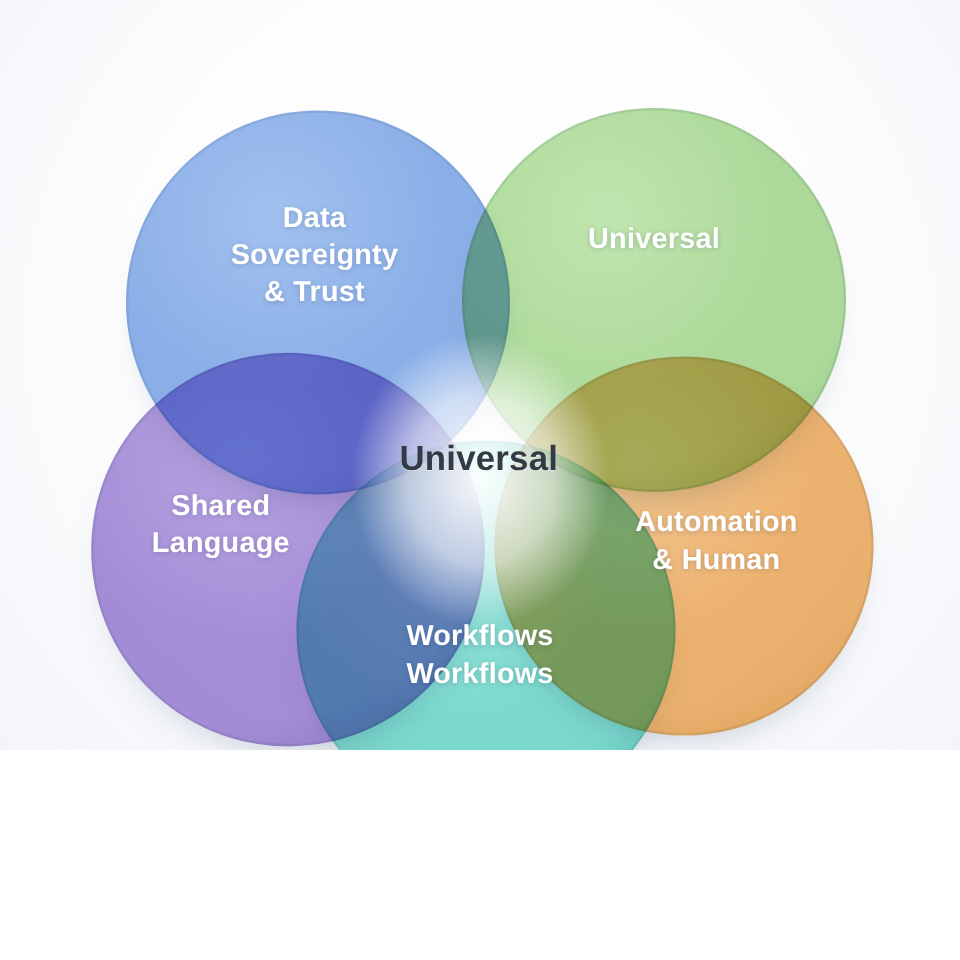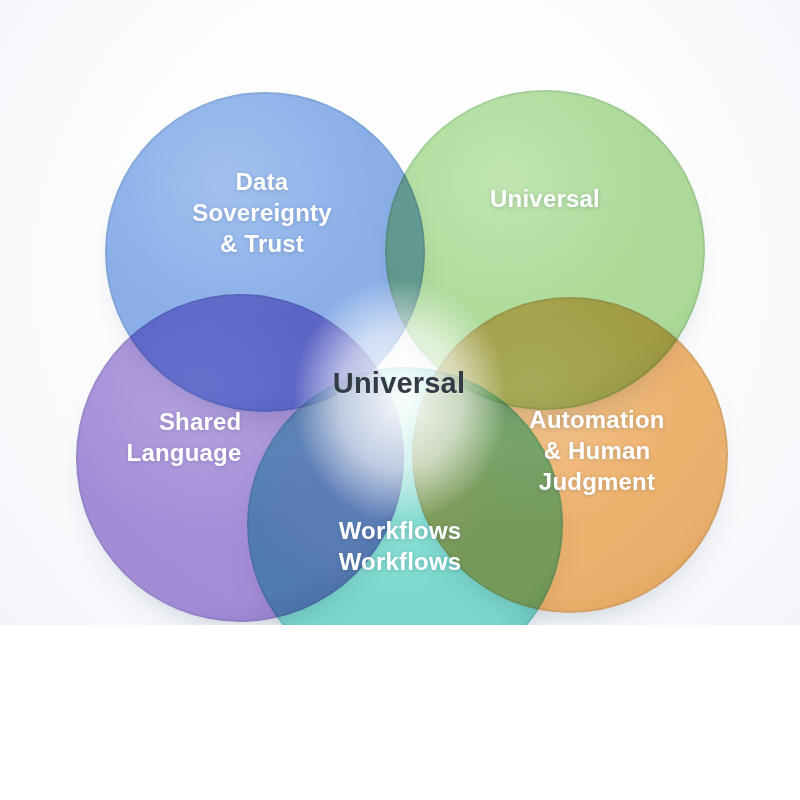--- a/index.html
+++ b/index.html
@@ -62,21 +62,21 @@
     line-height: 1.3;
     letter-spacing: 0.2px;
     white-space: nowrap;
     text-shadow: 0 1px 4px rgba(30, 50, 80, 0.22);
     z-index: 10;
   }
   .label span { display: block; }
 
   .l-data    { left: 262px; top: 213px; }
   .l-cost    { left: 545px; top: 199px; }
-  .l-shared  { left: 184px; top: 437px; text-align: right; }
+  .l-shared  { left: 184px; top: 437px; }
   .l-auto    { left: 597px; top: 451px; }
   .l-rethink { left: 400px; top: 546px; }
 
   .l-center {
     left: 399px;
     top: 383px;
     font-size: 29px;
     line-height: 1.18;
     font-weight: bold;
     letter-spacing: 0.2px;
@@ -108,21 +108,20 @@
   </div>
 
   <div class="label l-shared">
     <span>Shared</span>
     <span>Language</span>
   </div>
 
   <div class="label l-auto">
     <span>Automation</span>
     <span>&amp; Human</span>
-    <span>Judgment</span>
   </div>
 
   <div class="label l-rethink">
     <span>Workflows</span>
     <span>Workflows</span>
   </div>
 
   <div class="label l-center" style="color: rgb(51, 58, 69);">
     <span>Universal</span>
   </div>

